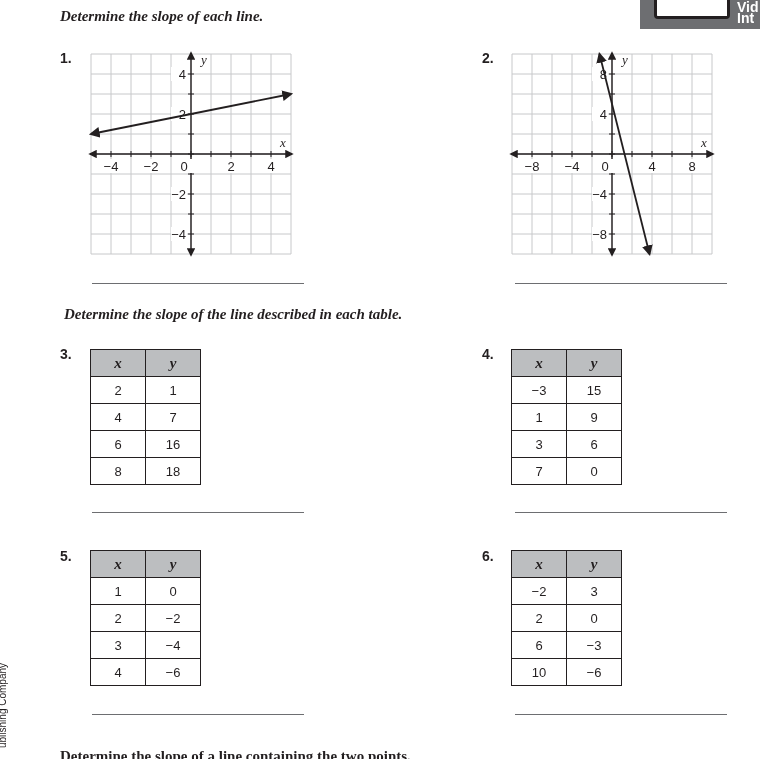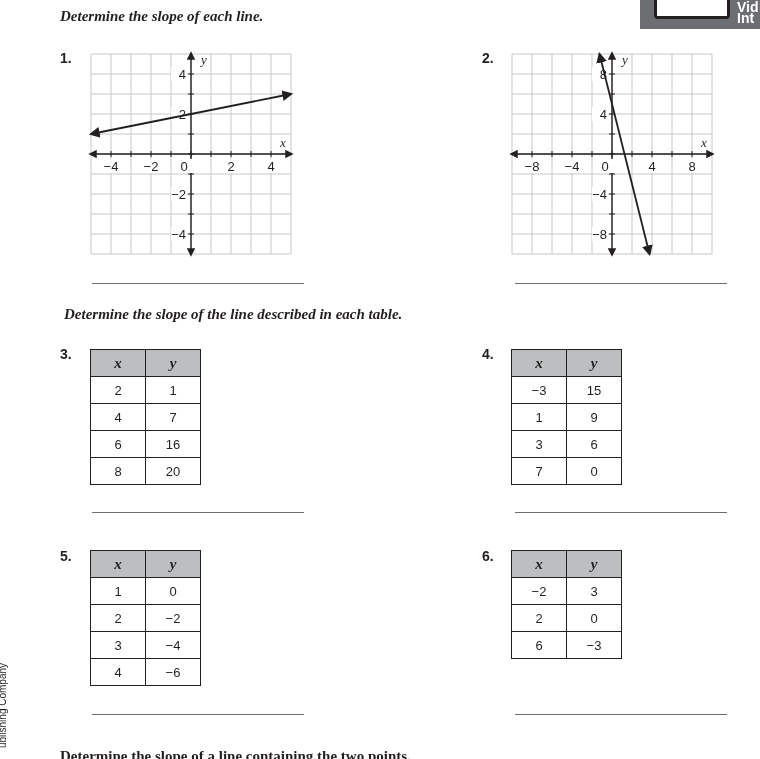--- a/index.html
+++ b/index.html
@@ -191,21 +191,21 @@
   <tr>
         <td>4</td>
         <td>7</td>
       </tr>
   <tr>
         <td>6</td>
         <td>16</td>
       </tr>
   <tr>
         <td>8</td>
-        <td>20</td>
+        <td>18</td>
       </tr>
 </tbody>
   </table>
 <div class="answer-line" style="left:92px; top:512px;"></div>
 
 <div class="num" style="left:482px; top:346px;">4.</div>
 <table class="tbl" style="left:511px; top:349px;">
   <tbody>
       <tr>
     <th>x</th>
@@ -270,18 +270,22 @@
         <td>3</td>
       </tr>
   <tr>
         <td>2</td>
         <td>0</td>
       </tr>
   <tr>
         <td>6</td>
         <td>−3</td>
       </tr>
+  <tr>
+        <td>10</td>
+        <td>−6</td>
+      </tr>
 </tbody>
   </table>
 <div class="answer-line" style="left:515px; top:714px;"></div>
 
 <div class="side-credit">ublishing Company</div>
 <div class="bottom-heading">Determine the slope of a line containing the two points.</div>
 
 </body></html>

